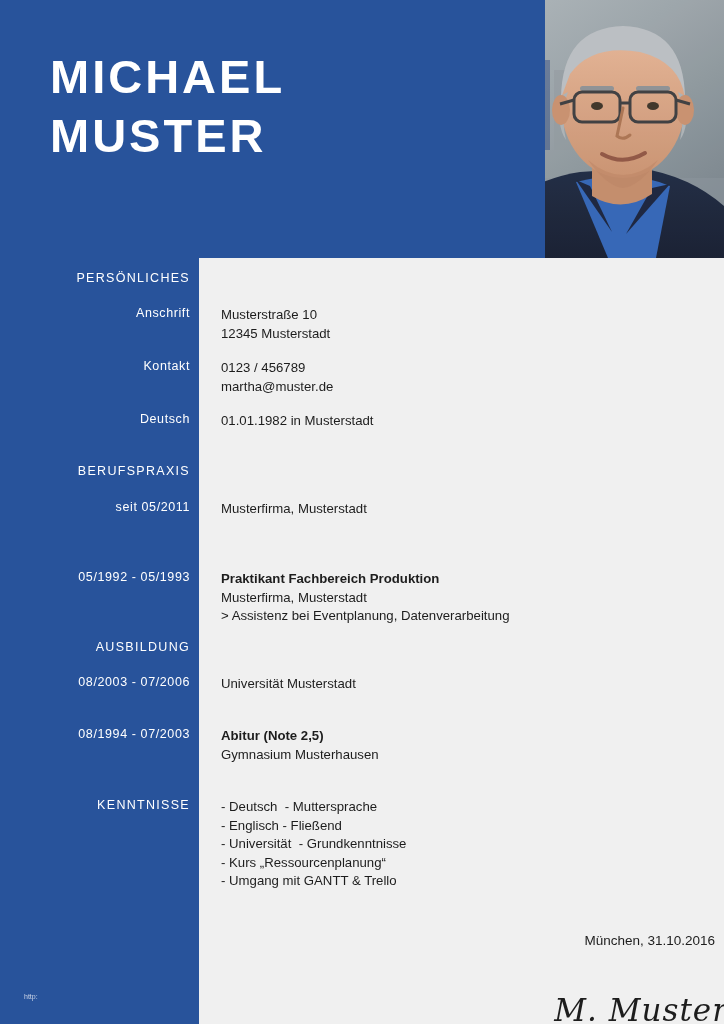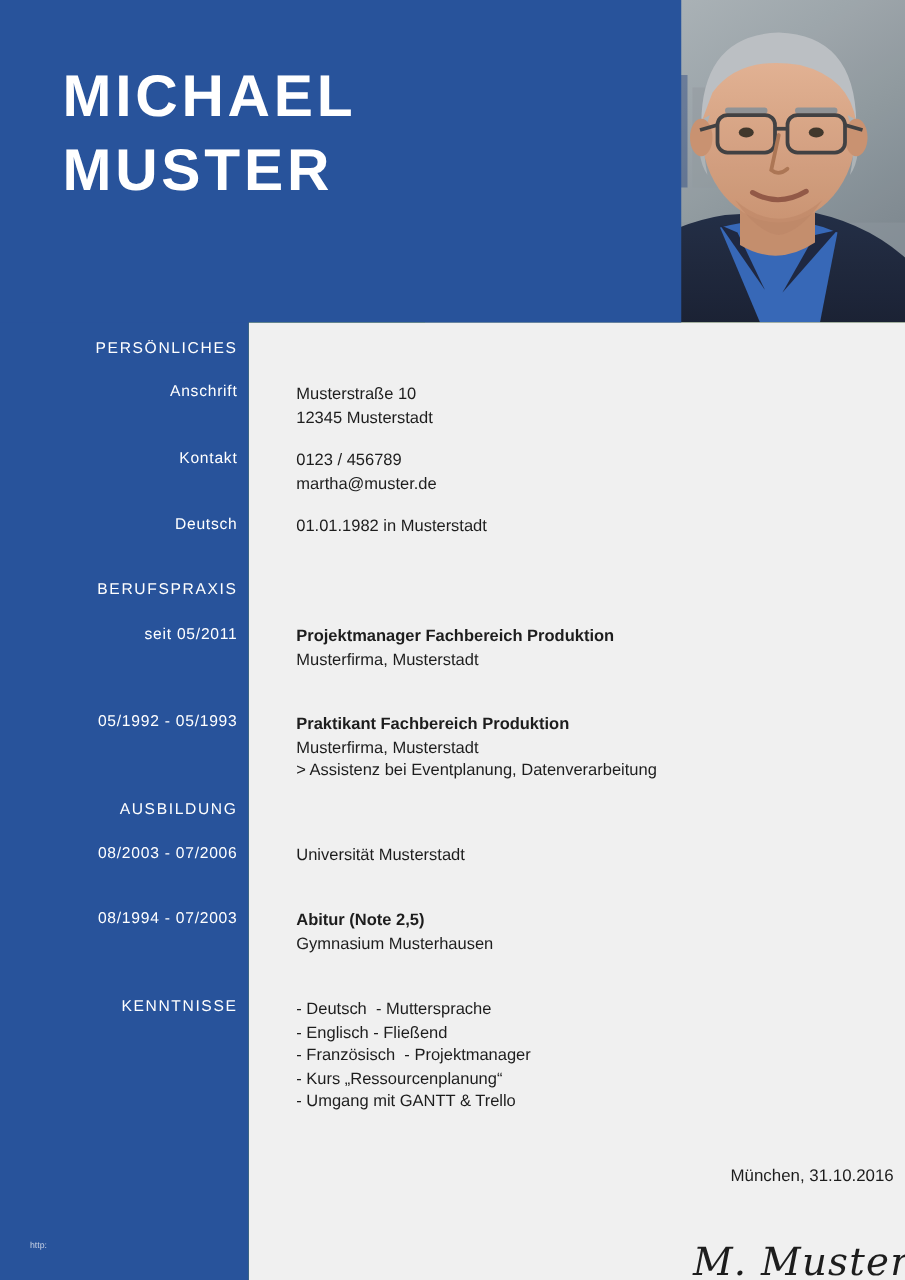--- a/index.html
+++ b/index.html
@@ -97,21 +97,21 @@
     font-size: 12.5px;
     letter-spacing: 0.6px;
     left: 16px;
   }
   .label.section {
     letter-spacing: 1.3px;
     font-size: 12.5px;
   }
   .content {
     position: absolute;
-    left: 237px;
+    left: 221px;
     color: #1d1d1d;
     font-size: 13.2px;
     line-height: 18.5px;
   }
   .content .strong {
     font-weight: bold;
   }
   .content div { white-space: pre; }
 
   
@@ -253,21 +253,20 @@
     </div>
   </div>
 
   <div class="row" style="top:464px;left:0;width:724px;">
     <div class="label section">BERUFSPRAXIS</div>
   </div>
 
   <div class="row" style="top:500px;left:0;width:724px;">
     <div class="label">seit 05/2011</div>
     <div class="content">
-      <div class="strong">Projektmanager Fachbereich Produktion</div>
       <div>Musterfirma, Musterstadt</div>
     </div>
   </div>
 
   <div class="row" style="top:570px;left:0;width:724px;">
     <div class="label">05/1992  - 05/1993</div>
     <div class="content">
       <div class="strong">Praktikant Fachbereich Produktion</div>
       <div>Musterfirma, Musterstadt</div>
       <div>&gt; Assistenz bei Eventplanung, Datenverarbeitung</div>
@@ -291,21 +290,21 @@
       <div class="strong">Abitur (Note 2,5)</div>
       <div>Gymnasium Musterhausen</div>
     </div>
   </div>
 
   <div class="row" style="top:798px;left:0;width:724px;">
     <div class="label section">KENNTNISSE</div>
     <div class="content">
       <div>- Deutsch  - Muttersprache</div>
       <div>- Englisch - Fließend</div>
-      <div>- Französisch  - Projektmanager</div>
+      <div>- Universität  - Grundkenntnisse</div>
       <div>- Kurs „Ressourcenplanung“</div>
       <div>- Umgang mit GANTT &amp; Trello</div>
     </div>
   </div>
 
   <div class="city-date">München, 31.10.2016</div>
   <div class="signature">M. Muster</div>
   <div class="url-stub">http:</div>
 
 </div>

